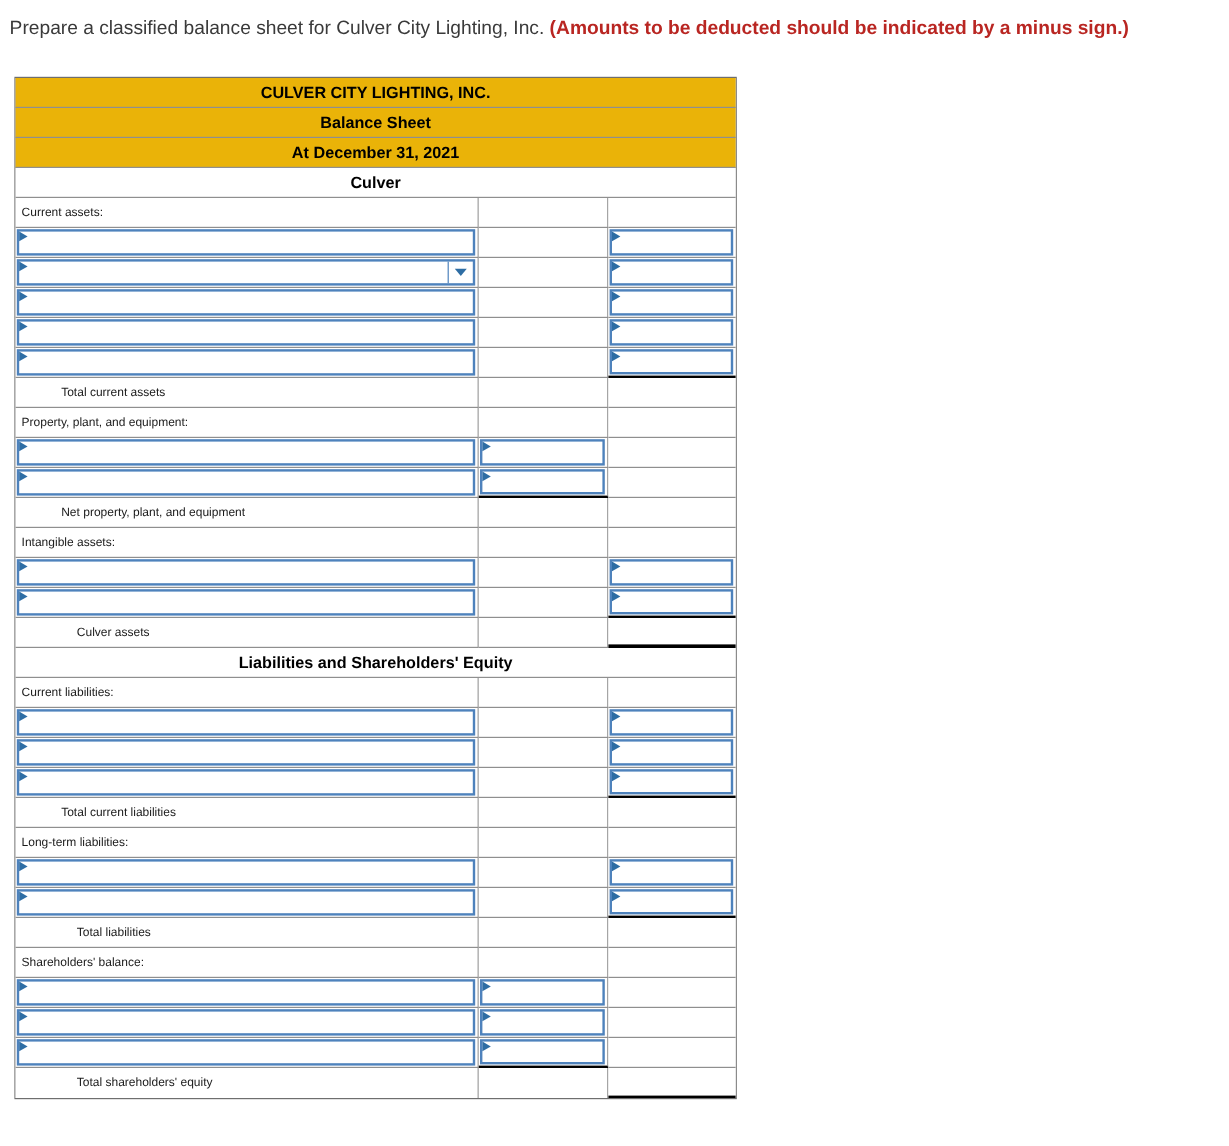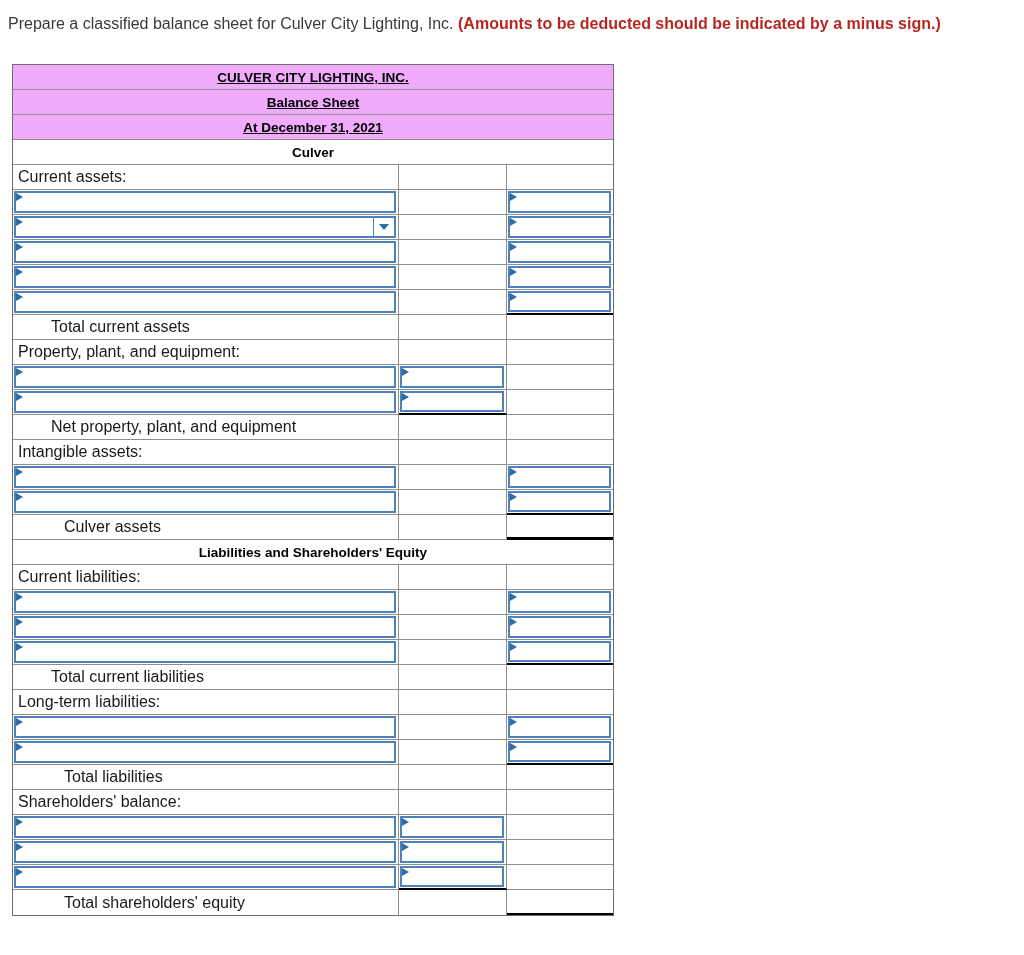--- a/index.html
+++ b/index.html
@@ -11,26 +11,26 @@
 
   .sheet { margin: 32px 0 0 12px; width: 602px; border: 1px solid #6e6e6e; background: #fff; }
 
   .row { display: grid; grid-template-columns: 386px 108px 106px; height: 25px; }
   .row.full { grid-template-columns: 1fr; }
 
   .cell { position: relative; border-bottom: 1px solid #8f8f8f; background: #fff; }
   .c1, .c2 { border-right: 1px solid #8f8f8f; }
   .row:last-child .cell { border-bottom: none; }
 
-  .blue .cell { background: #f0abfc; text-decoration: underline; }
+  .blue .cell { background: #eab308; }
   .bold-center { display: flex; align-items: center; justify-content: center;
     font-size: 13.5px; font-weight: bold; color: #000; }
 
   .label-cell { display: flex; align-items: center; padding-left: 5px;
-    font-size: 16px; color: #1a1a1a; white-space: nowrap; }
+    font-size: 10px; color: #1a1a1a; white-space: nowrap; }
   .ind1 { padding-left: 38px; }
   .ind2 { padding-left: 51px; }
   .ind3 { padding-left: 66px; }
 
   .u-black { border-bottom: 2px solid #000 !important; }
   .u-black-thick { border-bottom: 3px solid #000 !important; }
   .row:last-child .u-black-thick { border-bottom: 4px solid #000 !important; }
 
   .input-wrap { position: absolute; top: 1px; left: 1px; right: 2px; bottom: 1px;
     border: 2px solid #4e82bc; background: #fff; }

